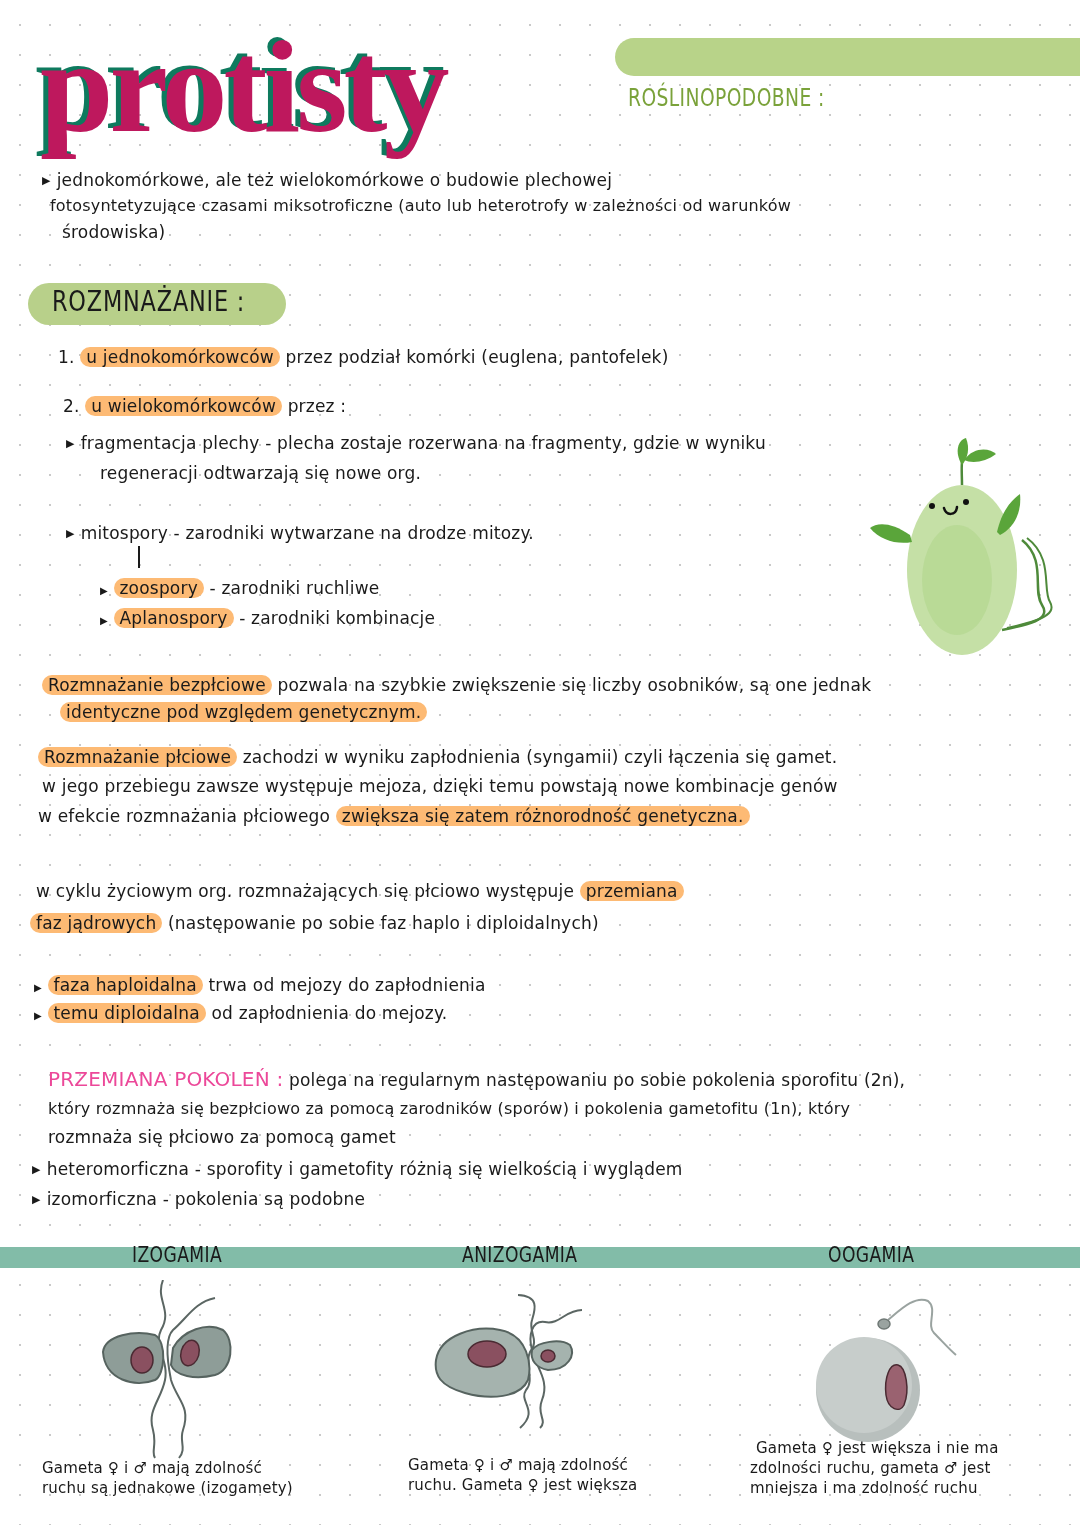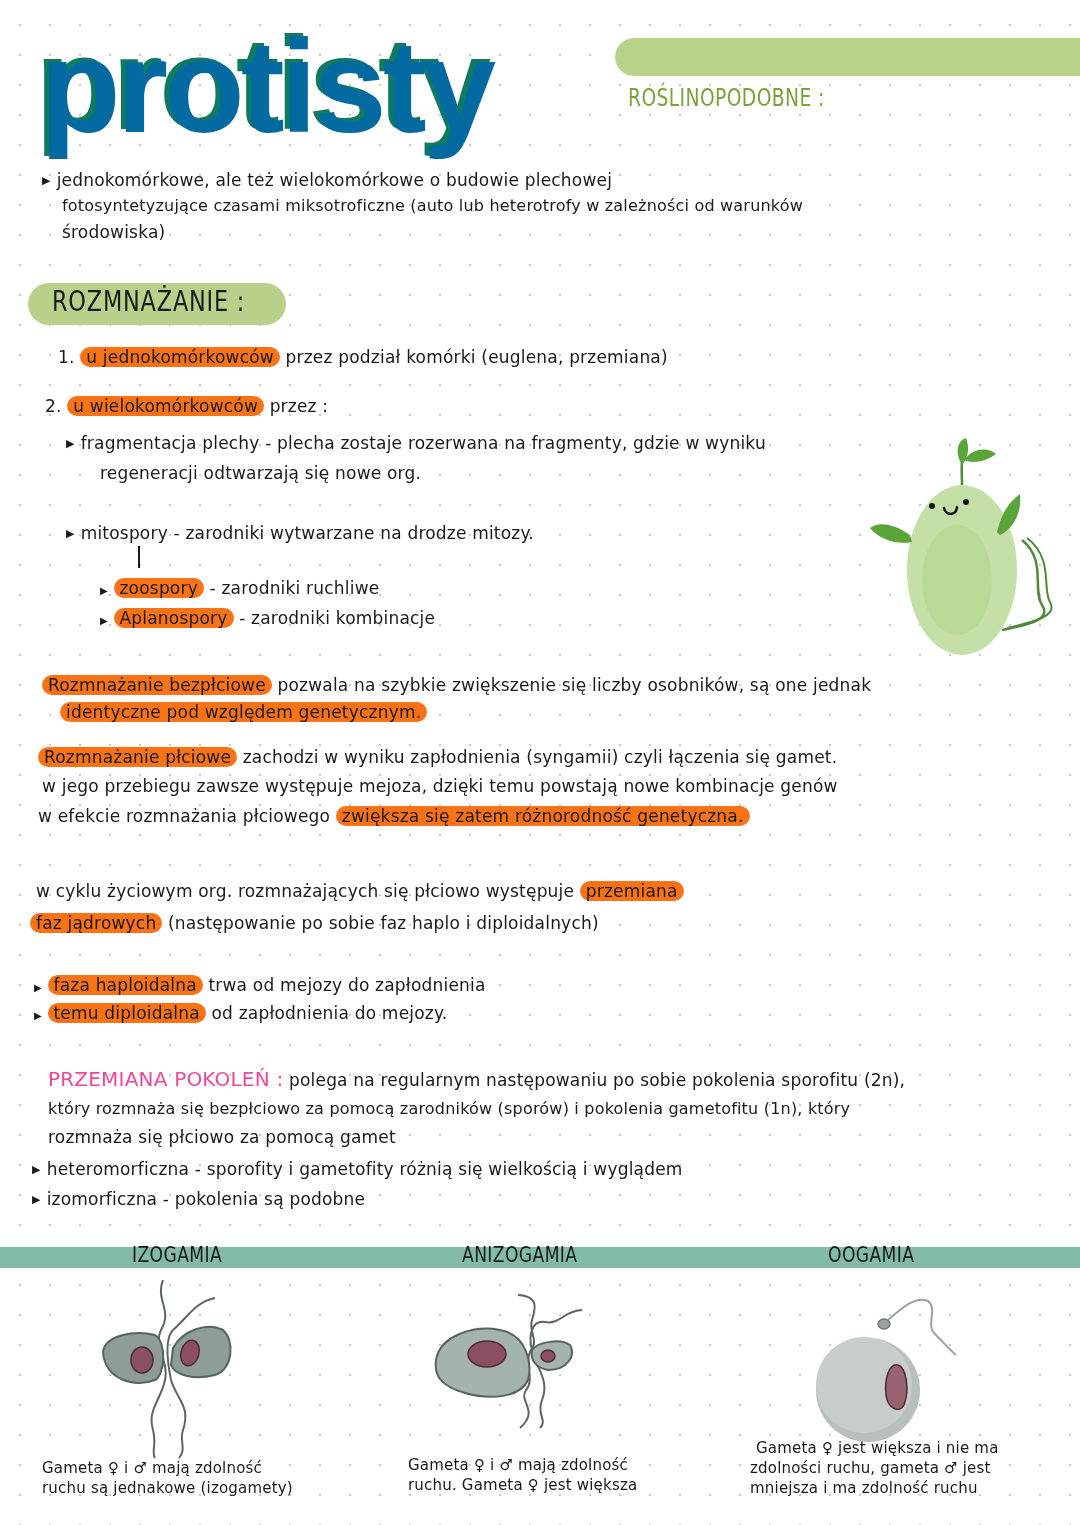--- a/index.html
+++ b/index.html
@@ -13,74 +13,74 @@
     color: #151515;
   }
   .abs { position: absolute; }
   .hand {
     font-family: "DejaVu Sans", sans-serif;
     font-size: 17px; letter-spacing: 0.2px; line-height: 26px; color: #1a1a1a;
     white-space: nowrap;
   }
   .title {
     left: 40px; top: 12px;
-    font-family: Liberation Sans, sans-serif; font-weight: bold;
+    font-family: Liberation Serif, serif; font-weight: bold;
     font-size: 132px; line-height: 150px; letter-spacing: -4px;
-    color: #0369a1;
+    color: #be185d;
     text-shadow: -5px -3px 0 #0e7a5e;
   }
   .top-bar {
     left: 615px; top: 38px; width: 465px; height: 38px;
     background: #b8d389; border-radius: 20px 0 0 20px;
   }
   .subtitle {
     left: 628px; top: 84px; font-size: 24px; letter-spacing: 0.5px;
     color: #7aa23a; font-family: "DejaVu Sans", sans-serif; transform: scaleX(0.78); transform-origin: left;
   }
   .bullet::before { content: "\25B6"; font-size: 11px; margin-right: 6px; position: relative; top: -2px; }
   .pill {
     left: 28px; top: 283px; width: 258px; height: 42px;
     background: #b8d08a; border-radius: 21px;
   }
   .pill-text {
     left: 52px; top: 285px; font-size: 28px; color: #1a1a1a;
     transform: scaleX(0.8); transform-origin: left; letter-spacing: 1px;
   }
-  .hl { background: #f97316; border-radius: 10px; padding: 0 6px; }
+  .hl { background: #fdba74; border-radius: 10px; padding: 0 6px; }
   .green-head { color: #ec4899; font-size: 20px; }
   .banner {
     left: 0; top: 1247px; width: 1080px; height: 21px; background: #82bca8;
   }
   .banner-label {
     top: 1242px; font-size: 22px; color: #1a1a1a;
     transform: scaleX(0.78); transform-origin: left; letter-spacing: 0.5px;
   }
   .caption { font-size: 15px; line-height: 20px; }
   svg { display: block; }
 </style>
 </head>
 <body>
 
 <div class="abs top-bar"></div>
 <div class="abs title">protisty</div>
 <div class="abs subtitle">ROŚLINOPODOBNE :</div>
 
 <div class="abs hand bullet" style="left:42px; top:167px;">jednokomórkowe, ale też wielokomórkowe o budowie plechowej</div>
-<div class="abs hand" style="left:62px; top:193px; font-size:16px;">fotosyntetyzujące czasami miksotroficzne (auto lub heterotrofy w zależności od warunków</div>
+<div class="abs hand" style="left:50px; top:193px; font-size:16px;">fotosyntetyzujące czasami miksotroficzne (auto lub heterotrofy w zależności od warunków</div>
 <div class="abs hand" style="left:62px; top:219px;">środowiska)</div>
 
 <div class="abs pill"></div>
 <div class="abs pill-text">ROZMNAŻANIE :</div>
 
 <div class="abs hand" style="left:58px; top:344px;">
   <span>1.</span>
   <span class="hl">u jednokomórkowców</span>
-  <span>przez podział komórki (euglena, przemiana)</span>
-</div>
-<div class="abs hand" style="left:45px; top:393px;text-align:right;">
+  <span>przez podział komórki (euglena, pantofelek)</span>
+</div>
+<div class="abs hand" style="left:63px; top:393px;text-align:right;">
   <span>2.</span>
   <span class="hl">u wielokomórkowców</span>
   <span>przez :</span>
 </div>
 
 <div class="abs hand bullet" style="left:66px; top:430px;">fragmentacja plechy - plecha zostaje rozerwana na fragmenty, gdzie w wyniku</div>
 <div class="abs hand" style="left:84px; top:460px;margin-left:16px;">regeneracji odtwarzają się nowe org.</div>
 
 <div class="abs hand bullet" style="left:66px; top:520px;">mitospory - zarodniki wytwarzane na drodze mitozy.</div>
 <div class="abs" style="left:138px; top:546px; width:2px; height:22px; background:#1a1a1a;"></div>

